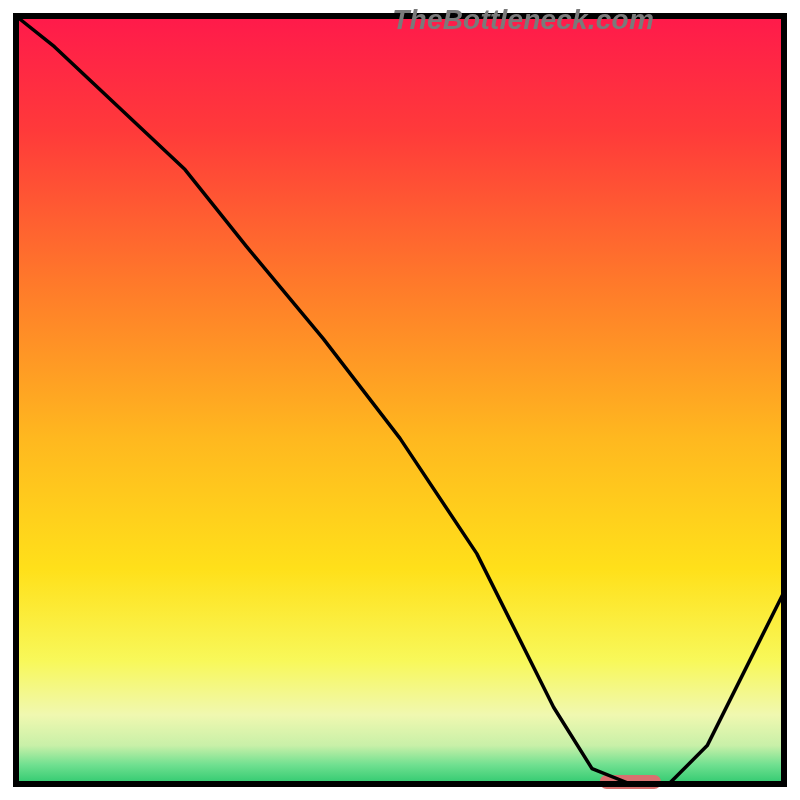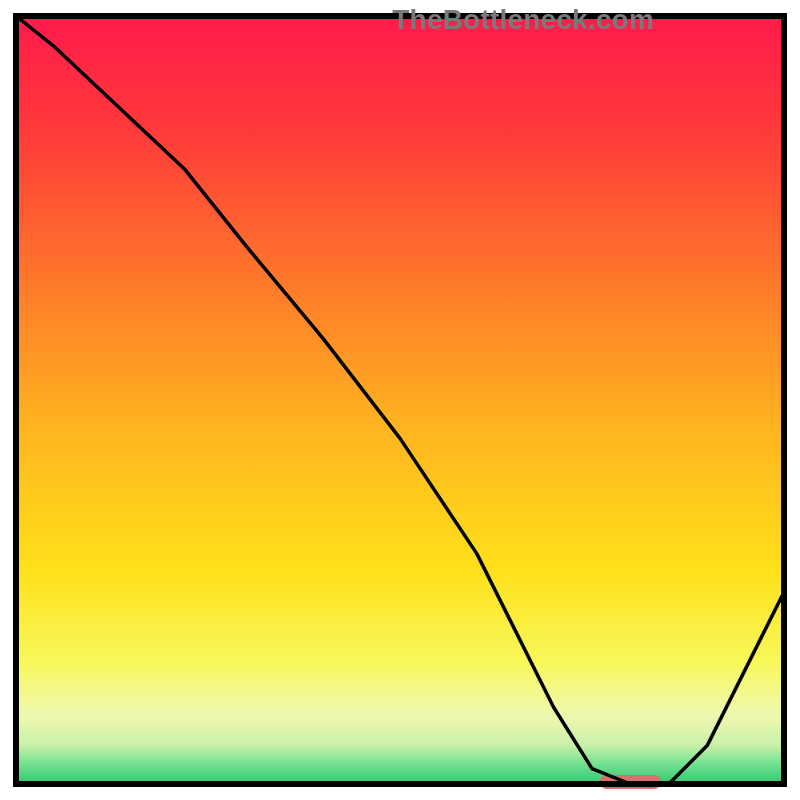--- a/index.html
+++ b/index.html
@@ -7,20 +7,21 @@
     padding: 0;
     width: 800px;
     height: 800px;
     background: #ffffff;
     overflow: hidden;
   }
   .chart-container {
     position: relative;
     width: 664px;
     height: 800px;
+    font-style: italic;
   }
   svg {
     display: block;
   }
   .watermark {
     position: absolute;
     top: 4px;
     right: 10px;
     font-family: Arial, Helvetica, sans-serif;
     font-size: 28px;

